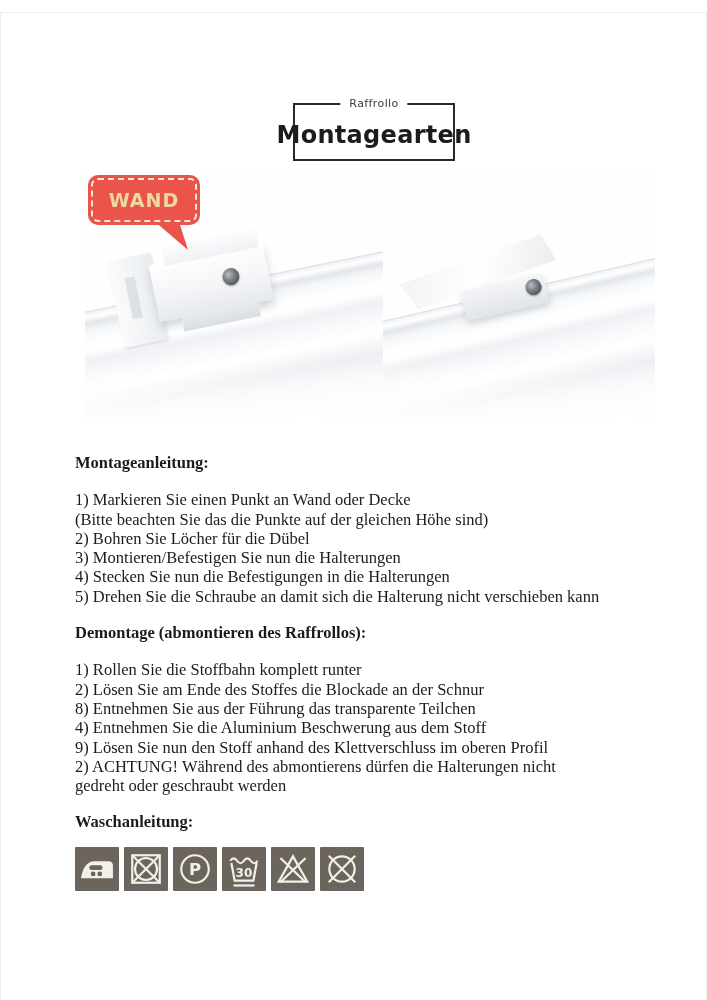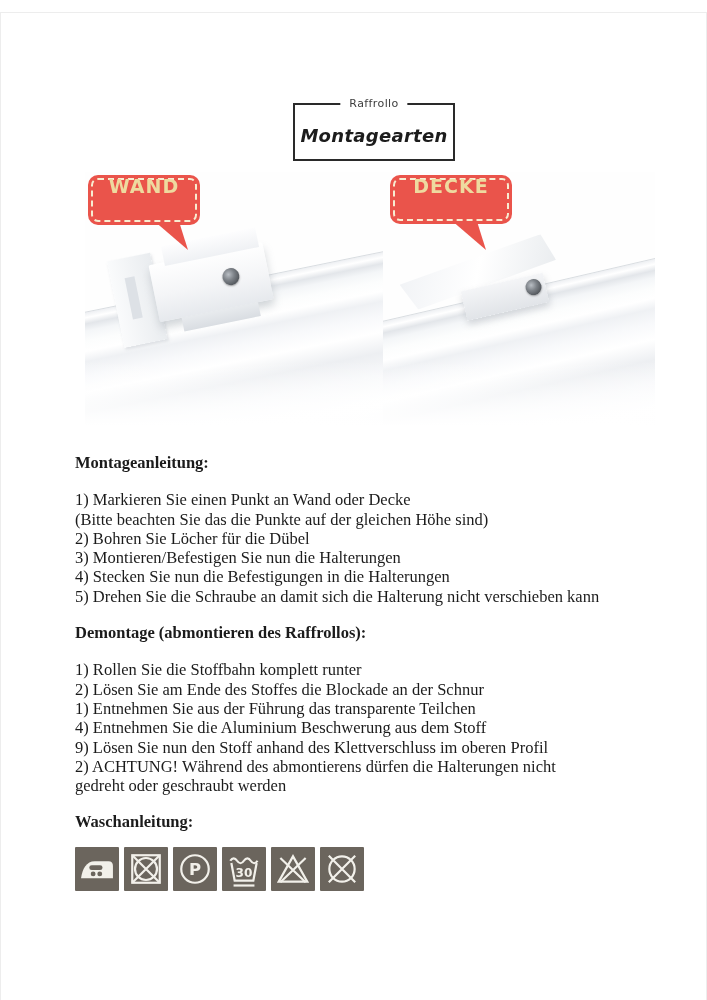--- a/index.html
+++ b/index.html
@@ -16,22 +16,22 @@
     position:absolute; left:293px; top:91px; width:162px; height:58px;
     border:2px solid #2a2a2a; background:#fff;
     display:flex; align-items:center; justify-content:center;
   }
   .logo-brand {
     position:absolute; top:-8px; left:50%; transform:translateX(-50%);
     background:#fff; padding:0 9px; font-family:"DejaVu Sans",sans-serif;
     font-size:11px; color:#3d3d3d; letter-spacing:.4px; white-space:nowrap;
   }
   .logo-title {
-    font-family:"DejaVu Sans",sans-serif; font-weight:bold; font-size:18px;
-    color:#1c1c1c; letter-spacing:.3px; padding-top:6px; white-space:nowrap;font-style:italic;
+    font-family:"DejaVu Sans",sans-serif; font-weight:bold; font-size:24px;
+    color:#1c1c1c; letter-spacing:.3px; padding-top:6px; white-space:nowrap;
   }
 
   
   .photo { position:absolute; top:160px; height:262px; overflow:hidden; background:#fefefe; z-index:1; }
   .photo-wall { left:85px; width:298px; }
   .photo-ceiling { left:383px; width:272px; }
   .rail {
     position:absolute; transform-origin:0 0;
     border-top:1px solid #d9dde1;
     background:linear-gradient(180deg,
@@ -65,21 +65,21 @@
   .screw-wall { left:112px; top:41px; }
   .cplate { left:0; top:16px; width:158px; height:46px;
     clip-path:polygon(0 38%, 94% 0, 100% 62%, 8% 100%);
     background:linear-gradient(115deg,#f0f2f5,#ffffff 50%,#e8ebee); }
   .cclip { left:58px; top:54px; width:84px; height:30px;
     background:linear-gradient(180deg,#f4f5f7,#e1e4e8); box-shadow:0 4px 7px rgba(128,136,146,.3); }
   .screw-ceiling { left:122px; top:58px; width:16px; height:16px; }
 
   
   .bubble { position:absolute; z-index:3; background:#ea544b; border-radius:10px;
-    display:flex; justify-content:center; }
+    display:flex; align-items:center; justify-content:center; }
   .bubble-wall { left:88px; top:163px; width:112px; height:50px; }
   .bubble-ceiling { left:390px; top:163px; width:122px; height:49px; }
   .bubble-inner { position:absolute; inset:3px; border:2px dashed #f7edd2; border-radius:7px; }
   .bubble-label { position:relative; font-family:"DejaVu Sans",sans-serif; font-weight:bold;
     font-size:19px; letter-spacing:1px; color:#eeda9f; }
   .bubble-tail { position:absolute; top:47px; width:34px; height:28px;
     background:#ea544b; clip-path:polygon(4% 0, 74% 0, 100% 100%); }
   .bubble-wall .bubble-tail { left:66px; }
   .bubble-ceiling .bubble-tail { left:62px; }
 
@@ -129,43 +129,38 @@
       <div class="cclip"></div>
       <div class="screw screw-ceiling"></div>
     </div>
   </div>
 
   <div class="bubble bubble-wall">
     <div class="bubble-inner"></div>
     <span class="bubble-label">WAND</span>
     <div class="bubble-tail"></div>
   </div>
-  <div class="bubble bubble-ceiling">
-    <div class="bubble-inner"></div>
-    <span class="bubble-label">DECKE</span>
-    <div class="bubble-tail"></div>
-  </div>
 
   <div class="content">
 
     <div class="section">
       <p class="section-heading">Montageanleitung:</p>
       <p class="step">1) Markieren Sie einen Punkt an Wand oder Decke</p>
       <p class="step">(Bitte beachten Sie das die Punkte auf der gleichen Höhe sind)</p>
       <p class="step">2) Bohren Sie Löcher für die Dübel</p>
       <p class="step">3) Montieren/Befestigen Sie nun die Halterungen</p>
       <p class="step">4) Stecken Sie nun die Befestigungen in die Halterungen</p>
       <p class="step">5) Drehen Sie die Schraube an damit sich die Halterung nicht verschieben kann</p>
     </div>
 
     <div class="section">
       <p class="section-heading">Demontage (abmontieren des Raffrollos):</p>
       <p class="step">1) Rollen Sie die Stoffbahn komplett runter</p>
       <p class="step">2) Lösen Sie am Ende des Stoffes die Blockade an der Schnur</p>
-      <p class="step">1) Entnehmen Sie aus der Führung das transparente Teilchen</p>
+      <p class="step">8) Entnehmen Sie aus der Führung das transparente Teilchen</p>
       <p class="step">4) Entnehmen Sie die Aluminium Beschwerung aus dem Stoff</p>
       <p class="step">9) Lösen Sie nun den Stoff anhand des Klettverschluss im oberen Profil</p>
       <p class="step">2) ACHTUNG! Während des abmontierens dürfen die Halterungen nicht</p>
       <p class="step">gedreht oder geschraubt werden</p>
     </div>
 
     <div class="section">
       <p class="section-heading" style="margin-bottom:0">Waschanleitung:</p>
       <div class="wash-row">
 

